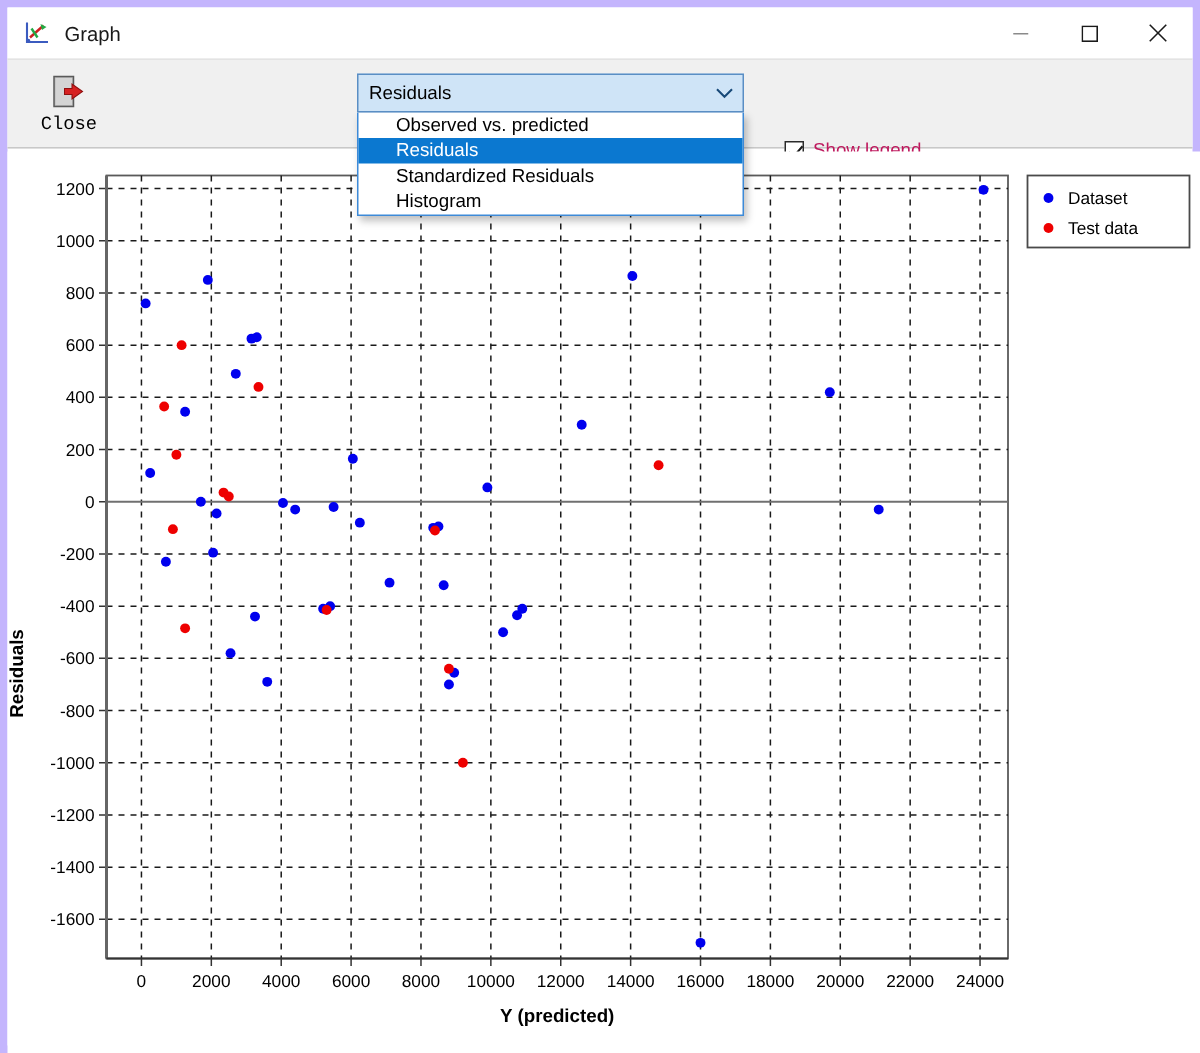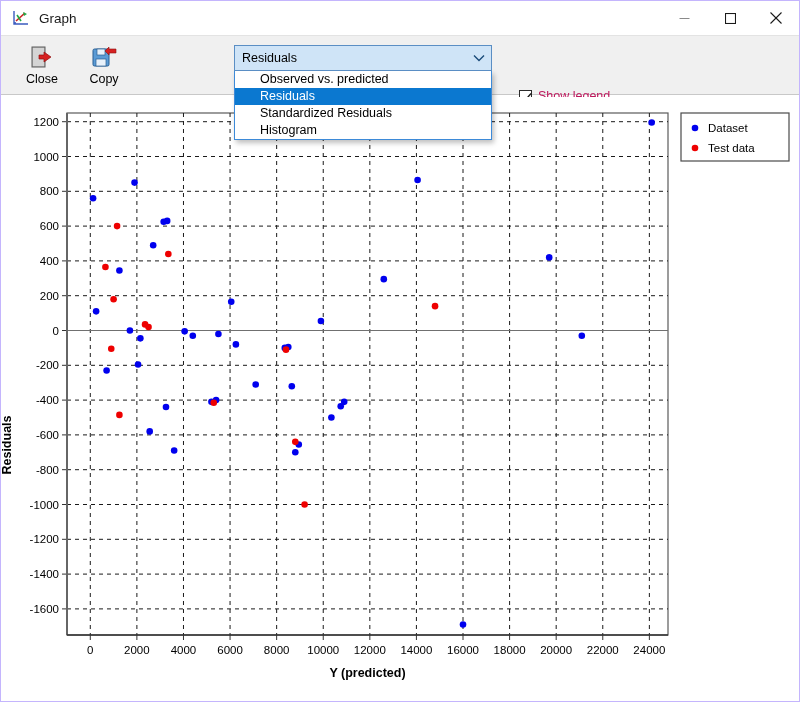--- a/index.html
+++ b/index.html
@@ -5,21 +5,21 @@
   * { box-sizing: border-box; }
   html, body { margin:0; padding:0; }
   body {
     width:800px; height:702px;
     font-family:"Liberation Sans", sans-serif;
     background:#ffffff;
     overflow:hidden;
     -webkit-font-smoothing:antialiased;
   }
   .window { width:800px; height:702px; position:relative; background:#ffffff;
-            border:1px solid #c4b5fd; }
+            border:5px solid #c4b5fd; }
 
   
   .titlebar {
     height:34px; display:flex; align-items:center;
     background:#ffffff; position:relative;
   }
   .title-icon { width:20px; height:20px; margin-left:10px; margin-right:8px; flex:none; }
   .title-text { font-size:13.5px; color:#1a1a1a; }
   .win-btns { position:absolute; right:0; top:0; height:34px; display:flex; }
   .win-btn { width:46px; height:34px; display:flex; align-items:center; justify-content:center;
@@ -28,21 +28,21 @@
 
   
   .toolbar {
     height:60px; background:#f0f0f0; border-top:1px solid #e3e3e3;
     border-bottom:1px solid #c8c8c8;
     display:flex; align-items:center; padding-left:10px; position:relative;
   }
   .tbtn {
     width:62px; height:56px; display:flex; flex-direction:column;
     align-items:center; justify-content:center; gap:2px; cursor:default;
-    background:transparent; border:none;
+    background:transparent; border:none;font-family:Liberation Mono, monospace;
   }
   .tbtn .ico { height:26px; display:flex; align-items:flex-end; }
   .tbtn .lbl { font-size:12.5px; color:#000; }
 
   .combo-wrap { position:absolute; left:233px; top:9px; width:258px; z-index:40; }
   .combo {
     height:26px; border:1px solid #5a8ec4; background:#cfe4f7;
     display:flex; align-items:center; padding:0 4px 0 7px;
     font-size:12.5px; color:#000; cursor:default; position:relative;
   }
@@ -117,31 +117,20 @@
       <span class="ico">
         <svg width="26" height="24" viewBox="0 0 26 24">
           <rect x="3" y="1" width="13" height="20" fill="#b9b9b9" stroke="#5a5a5a" stroke-width="1"></rect>
           <rect x="4" y="2" width="11" height="18" fill="#d4d4d4"></rect>
           <path d="M22 11 L15 6 L15 9 L10 9 L10 13 L15 13 L15 16 Z" fill="#d62121" stroke="#8f1010" stroke-width="0.7"></path>
         </svg>
       </span>
       <span class="lbl">Close</span>
     </button>
 
-    <button class="tbtn">
-      <span class="ico">
-        <svg width="26" height="24" viewBox="0 0 26 24">
-          <rect x="2" y="3" width="16" height="17" rx="1.5" fill="#5b9bd5" stroke="#2a5f93" stroke-width="1"></rect>
-          <rect x="6" y="3" width="8" height="6" fill="#e8f1fa" stroke="#2a5f93" stroke-width="0.7"></rect>
-          <rect x="5" y="13" width="10" height="7" fill="#e8f1fa" stroke="#2a5f93" stroke-width="0.7"></rect>
-          <path d="M25 3 L18 3 L18 1 L14 5 L18 9 L18 7 L25 7 Z" fill="#d62121" stroke="#8f1010" stroke-width="0.6"></path>
-        </svg>
-      </span>
-      <span class="lbl">Copy</span>
-    </button>
 
 
     <div class="combo-wrap">
       <div class="combo">
         <span class="val">Residuals</span>
         <span class="chev">
           <svg width="12" height="8" viewBox="0 0 12 8">
               <path d="M1 1.5 L6 6.5 L11 1.5" fill="none" stroke="#1a4b7a" stroke-width="1.4"></path>
             </svg>
         </span>

